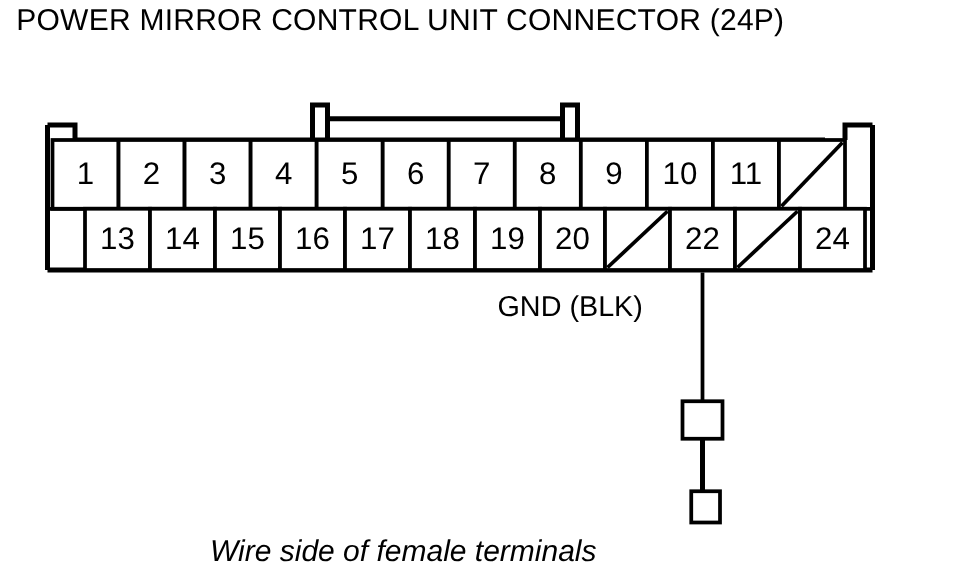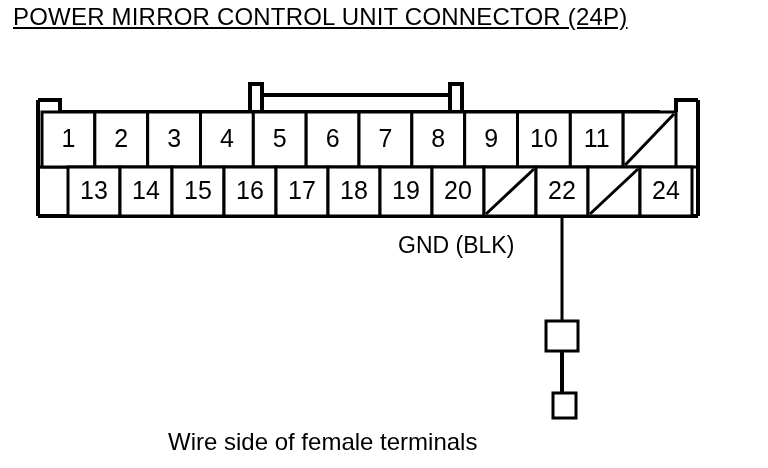--- a/index.html
+++ b/index.html
@@ -26,30 +26,30 @@
 
   .title-text {
     position: absolute;
     left: 13px;
     top: 3px;
     font-size: 24px;
     font-weight: normal;
     letter-spacing: 0.2px;
     white-space: nowrap;
     color: #000;
-    text-decoration: underline;
   }
 
   .caption-text {
     position: absolute;
     left: 168px;
     top: 428px;
     font-size: 24px;
     white-space: nowrap;
     color: #000;
+    font-style: italic;
   }
 
   .gnd-label {
     position: absolute;
     left: 398px;
     top: 232px;
     font-size: 23px;
     white-space: nowrap;
     color: #000000;
   }

